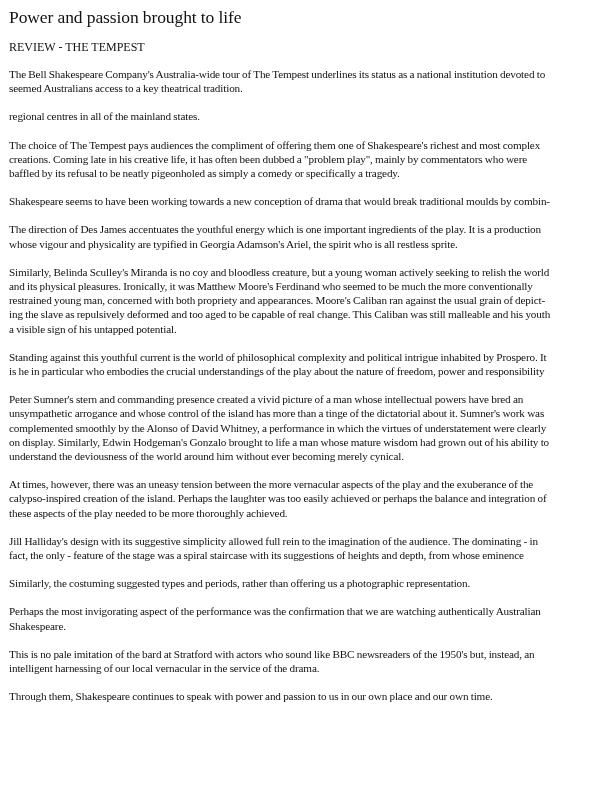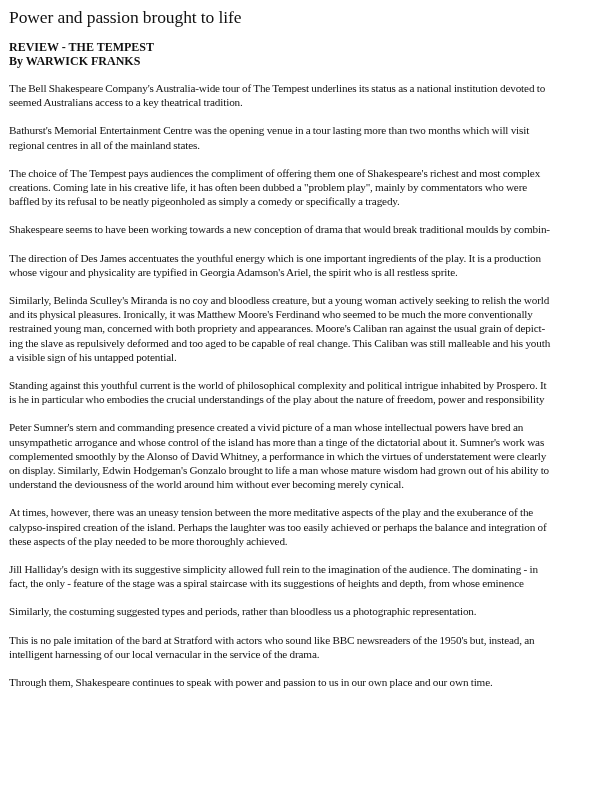--- a/index.html
+++ b/index.html
@@ -23,51 +23,49 @@
       font-weight: normal;
       margin: 0 0 13px 0;
       line-height: 20px;
       letter-spacing: -0.1px;
     }
     .meta {
       font-size: 12px;
       line-height: 14px;
       margin: 0 0 13px 0;
     }
-    .meta div { white-space: nowrap; font-weight: bold; }
+    .meta div { white-space: nowrap; }
     .para {
       font-size: 11.2px;
       line-height: 14.2px;
       margin: 0 0 14px 0;
       letter-spacing: -0.15px;
       word-spacing: -0.3px;
     }
     .para .ln {
       display: block;
       white-space: nowrap;
     }
   </style>
 </head>
 <body>
 
 <div class="page">
   <h1 class="title">Power and passion brought to life</h1>
 
   <div class="meta">
     <div>REVIEW - THE TEMPEST</div>
-    <div>By WARWICK FRANKS</div>
   </div>
 
   <div id="body-container">
       <p class="para">
         <span class="ln">The Bell Shakespeare Company's Australia-wide tour of The Tempest underlines its status as a national institution devoted to</span>
         <span class="ln">seemed Australians access to a key theatrical tradition.</span>
       </p>
       <p class="para">
-        <span class="ln">Bathurst's Memorial Entertainment Centre was the opening venue in a tour lasting more than two months which will visit</span>
         <span class="ln">regional centres in all of the mainland states.</span>
       </p>
       <p class="para">
         <span class="ln">The choice of The Tempest pays audiences the compliment of offering them one of Shakespeare's richest and most complex</span>
         <span class="ln">creations. Coming late in his creative life, it has often been dubbed a "problem play", mainly by commentators who were</span>
         <span class="ln">baffled by its refusal to be neatly pigeonholed as simply a comedy or specifically a tragedy.</span>
       </p>
       <p class="para">
         <span class="ln">Shakespeare seems to have been working towards a new conception of drama that would break traditional moulds by combin-</span>
       </p>
@@ -87,30 +85,34 @@
         <span class="ln">is he in particular who embodies the crucial understandings of the play about the nature of freedom, power and responsibility</span>
       </p>
       <p class="para">
         <span class="ln">Peter Sumner's stern and commanding presence created a vivid picture of a man whose intellectual powers have bred an</span>
         <span class="ln">unsympathetic arrogance and whose control of the island has more than a tinge of the dictatorial about it. Sumner's work was</span>
         <span class="ln">complemented smoothly by the Alonso of David Whitney, a performance in which the virtues of understatement were clearly</span>
         <span class="ln">on display. Similarly, Edwin Hodgeman's Gonzalo brought to life a man whose mature wisdom had grown out of his ability to</span>
         <span class="ln">understand the deviousness of the world around him without ever becoming merely cynical.</span>
       </p>
       <p class="para">
-        <span class="ln">At times, however, there was an uneasy tension between the more meditative aspects of the play and the exuberance of the</span>
+        <span class="ln">At times, however, there was an uneasy tension between the more vernacular aspects of the play and the exuberance of the</span>
         <span class="ln">calypso-inspired creation of the island. Perhaps the laughter was too easily achieved or perhaps the balance and integration of</span>
         <span class="ln">these aspects of the play needed to be more thoroughly achieved.</span>
       </p>
       <p class="para">
         <span class="ln">Jill Halliday's design with its suggestive simplicity allowed full rein to the imagination of the audience. The dominating - in</span>
         <span class="ln">fact, the only - feature of the stage was a spiral staircase with its suggestions of heights and depth, from whose eminence</span>
       </p>
       <p class="para">
-        <span class="ln">Similarly, the costuming suggested types and periods, rather than bloodless us a photographic representation.</span>
+        <span class="ln">Similarly, the costuming suggested types and periods, rather than offering us a photographic representation.</span>
+      </p>
+      <p class="para">
+        <span class="ln">Perhaps the most invigorating aspect of the performance was the confirmation that we are watching authentically Australian</span>
+        <span class="ln">Shakespeare.</span>
       </p>
       <p class="para">
         <span class="ln">This is no pale imitation of the bard at Stratford with actors who sound like BBC newsreaders of the 1950's but, instead, an</span>
         <span class="ln">intelligent harnessing of our local vernacular in the service of the drama.</span>
       </p>
       <p class="para">
         <span class="ln">Through them, Shakespeare continues to speak with power and passion to us in our own place and our own time.</span>
       </p>
     </div>
 </div>

